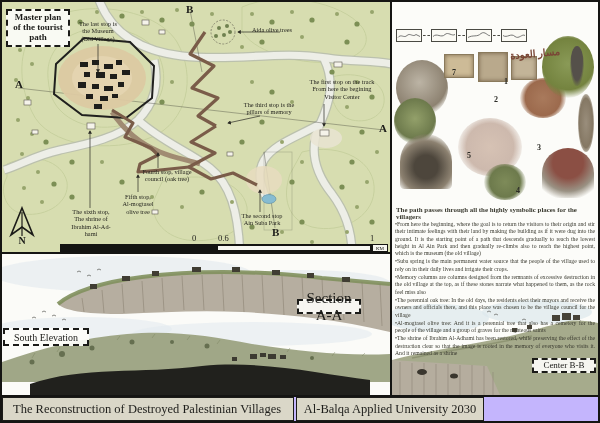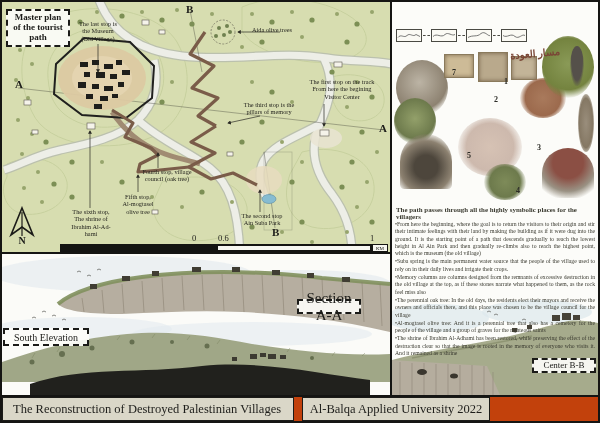--- a/index.html
+++ b/index.html
@@ -2,21 +2,21 @@
 <html><head>
 <meta charset="utf-8">
 <style>
   html,body{margin:0;padding:0;background:#333;}
   .board{position:relative;width:600px;height:423px;background:#151513;
          font-family:"Liberation Serif",serif;overflow:hidden;}
   .panel{position:absolute;overflow:hidden;}
   #map-panel{left:2px;top:2px;width:388px;height:250px;background:#d7ddb0;}
   #right-col{left:392px;top:2px;width:206px;height:393px;background:#fcfcf9;}
   #bottom-left{left:2px;top:254px;width:388px;height:141px;background:#fbfbf8;}
-  #footer{left:2px;top:397px;width:596px;height:24px;background:#c2410c;display:flex;gap:8px;}
+  #footer{left:2px;top:397px;width:596px;height:24px;background:#c4b5fd;display:flex;gap:2px;}
   .cell{box-sizing:border-box;background:#dad7c8;border:1px solid #1b1b18;display:flex;
         align-items:center;justify-content:center;font-size:12.5px;color:#1d1d1a;}
   .cell.title{width:292px;justify-content:flex-start;padding-left:10px;}
   .cell.univ{width:188px;}
   .cell.code{width:44px;}
   .cell.page{width:66px;}
 
   .dashbox{position:absolute;box-sizing:border-box;border:2px dashed #1b1b18;
            background:rgba(252,252,248,.93);display:flex;align-items:center;justify-content:center;
            text-align:center;color:#1b1b18;white-space:pre-line;line-height:1.1;z-index:5;}
@@ -463,16 +463,16 @@
         <rect x="278" y="101" width="6" height="4"></rect>
       </g>
       <path d="M28,130 C80,112 140,120 200,112 C260,106 320,120 368,126 L368,141 L28,141 Z" fill="#21211d"></path>
     </svg>
     <div class="dashbox" style="left:1px;top:38px;width:86px;height:18px;font-size:10px;margin-top:36px;">South Elevation</div>
     <div class="dashbox" style="left:295px;top:45px;width:64px;height:15px;font-size:15px;">Section A-A</div>
   </section>
 
   <footer class="panel" id="footer">
     <div class="cell title">The Reconstruction of Destroyed Palestinian Villages</div>
-    <div class="cell univ">Al-Balqa Applied University 2022</div>
+    <div class="cell univ">Al-Balqa Applied University 2030</div>
   </footer>
 
 </div>
 
 </body></html>

